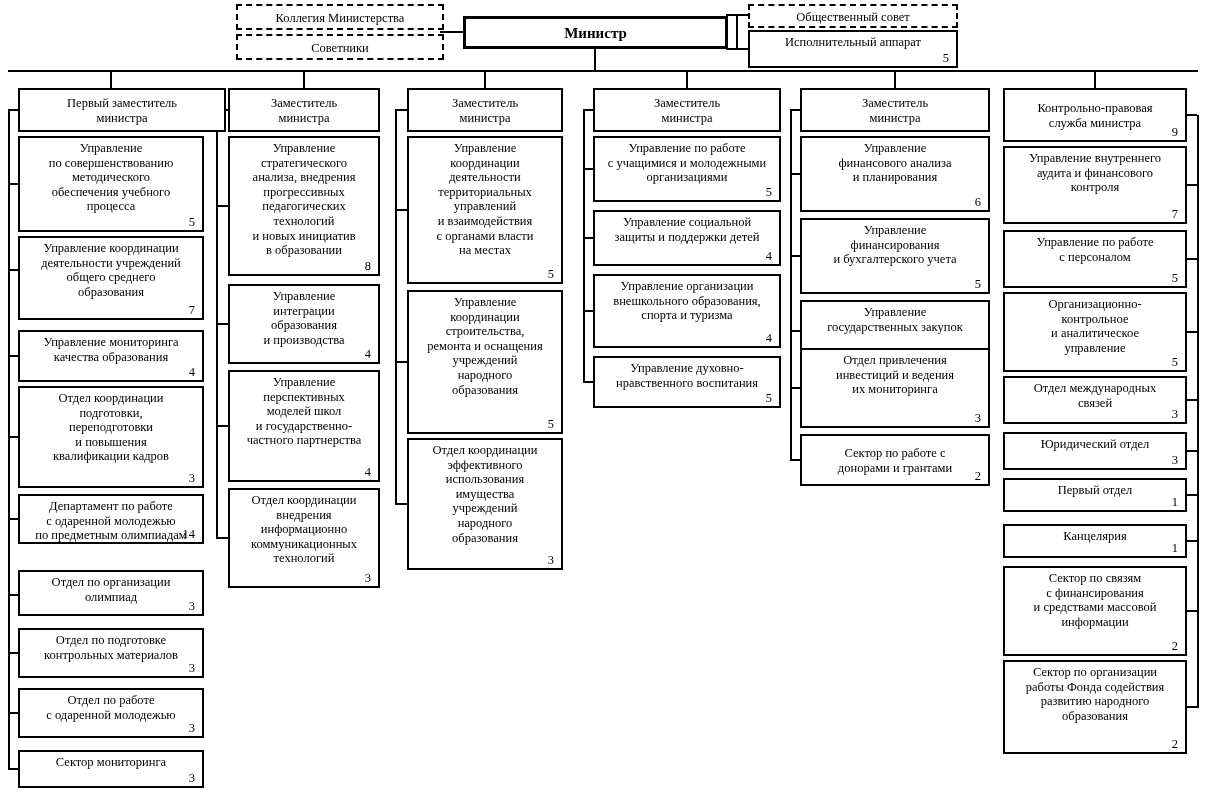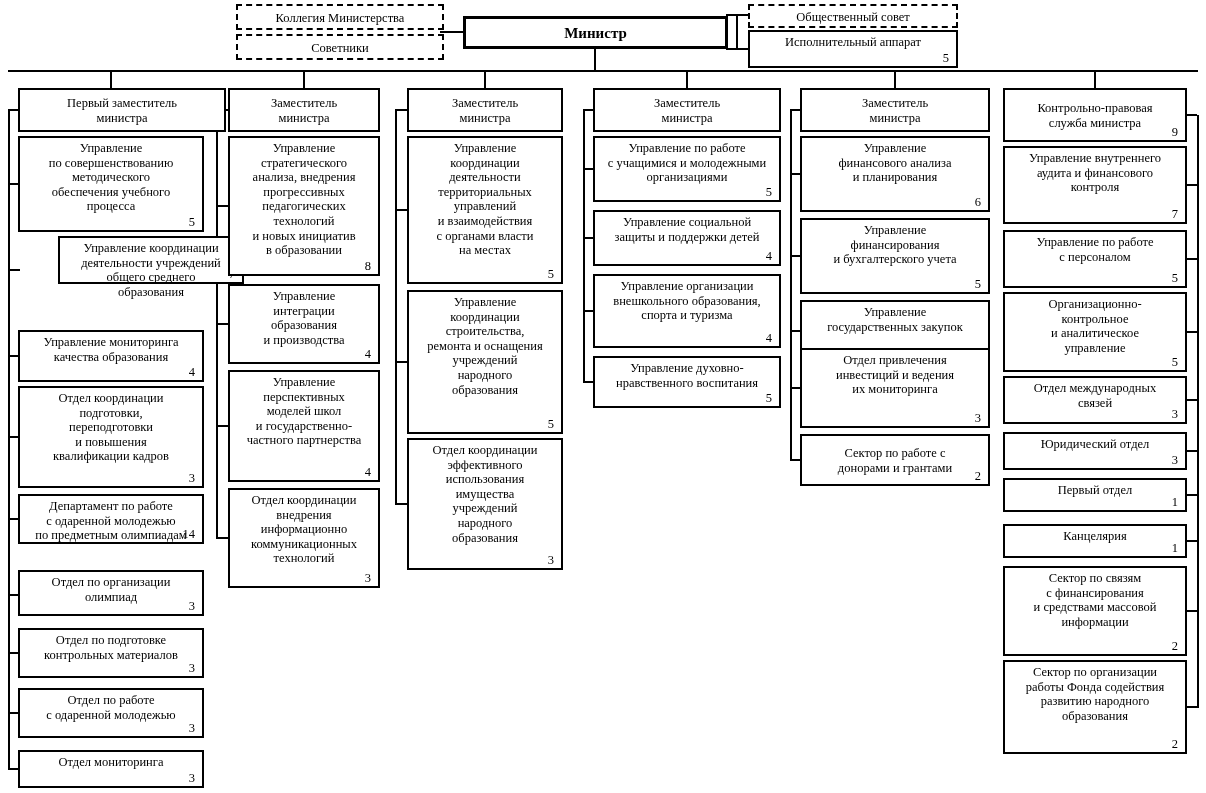--- a/index.html
+++ b/index.html
@@ -63,21 +63,21 @@
     <div class="ln vline" style="left: 110px; top: 70px; height: 18px;"></div>
     <div class="box" style="left: 18px; top: 136px; width: 186px; height: 96px;">
       <span class="txt">Управление
 по совершенствованию
 методического
 обеспечения учебного
 процесса</span>
       <span class="cnt">5</span>
     </div>
     <div class="ln hline" style="left: 8px; top: 183px; width: 12px;"></div>
-    <div class="box" style="left: 18px; top: 236px; width: 186px; height: 48px; margin-left: 40px;">
+    <div class="box" style="left: 18px; top: 236px; width: 186px; height: 84px;">
       <span class="txt">Управление координации
 деятельности учреждений
 общего среднего
 образования</span>
       <span class="cnt">7</span>
     </div>
     <div class="ln hline" style="left: 8px; top: 269px; width: 12px;"></div>
     <div class="box" style="left: 18px; top: 330px; width: 186px; height: 52px;">
       <span class="txt">Управление мониторинга
 качества образования</span>
@@ -112,21 +112,21 @@
       <span class="cnt">3</span>
     </div>
     <div class="ln hline" style="left: 8px; top: 652px; width: 12px;"></div>
     <div class="box" style="left: 18px; top: 688px; width: 186px; height: 50px;">
       <span class="txt">Отдел по работе
 с одаренной молодежью</span>
       <span class="cnt">3</span>
     </div>
     <div class="ln hline" style="left: 8px; top: 712px; width: 12px;"></div>
     <div class="box" style="left: 18px; top: 750px; width: 186px; height: 38px;">
-      <span class="txt">Отдел мониторинга</span>
+      <span class="txt">Сектор мониторинга</span>
       <span class="cnt">3</span>
     </div>
     <div class="ln hline" style="left: 8px; top: 768px; width: 12px;"></div>
     <div class="ln vline" style="left: 8px; top: 110px; height: 659px;"></div>
     <div class="ln hline" style="left: 8px; top: 109px; width: 12px;"></div>
     <div class="box center" style="left: 228px; top: 88px; width: 152px; height: 44px;">
       <span class="txt">Заместитель
 министра</span>
     </div>
     <div class="ln vline" style="left: 303px; top: 70px; height: 18px;"></div>

